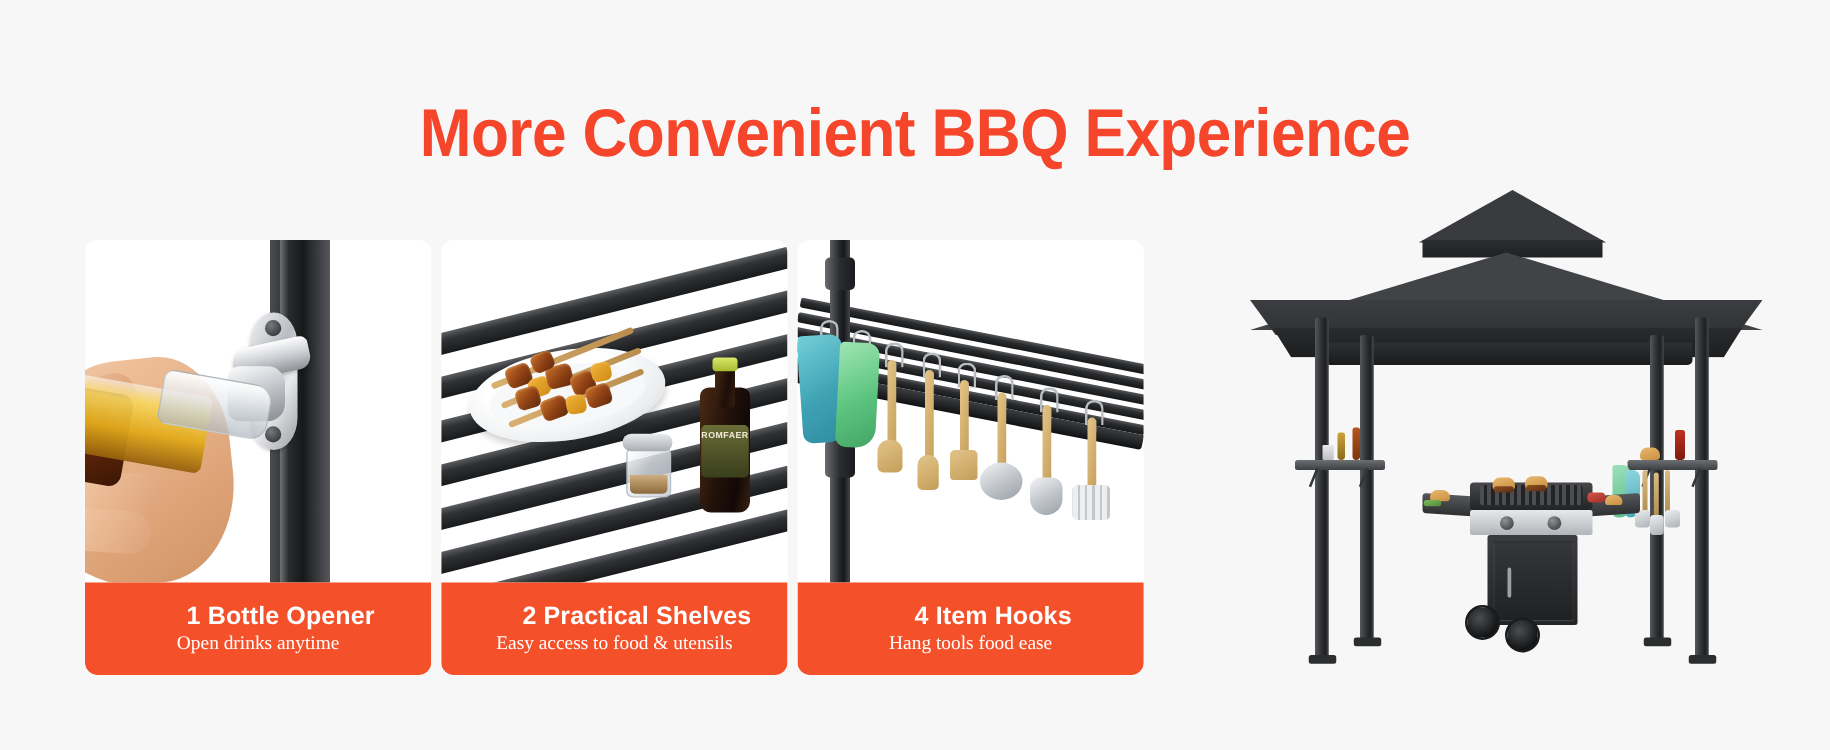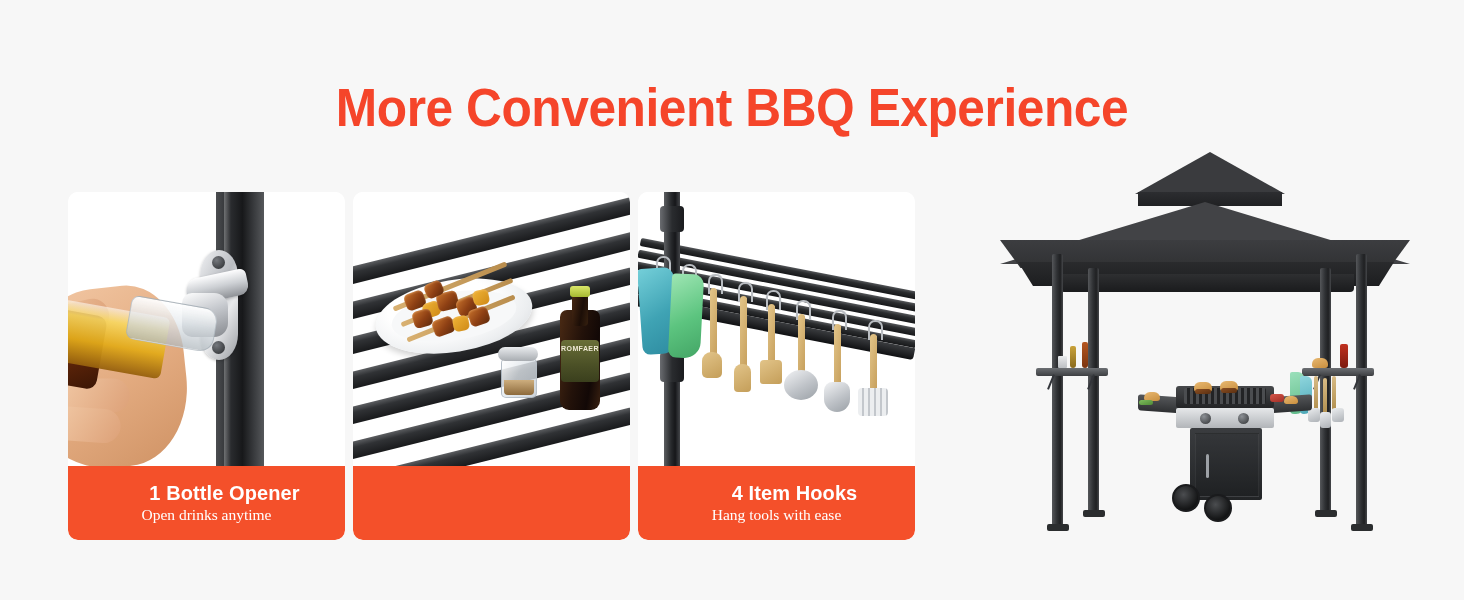--- a/index.html
+++ b/index.html
@@ -409,20 +409,22 @@
             <div class="c2-bot-body"></div>
             <div class="c2-bot-neck"></div>
             <div class="c2-bot-cap"></div>
             <div class="c2-bot-label">
               <span>ROMFAER</span>
             </div>
           </div>
         </div>
       </div>
       <div class="caption">
+        <div class="cap-title">2 Practical Shelves</div>
+        <div class="cap-sub">Easy access to food &amp; utensils</div>
       </div>
     </div>
 
     <div class="card">
       <div class="card-photo">
         <div class="art">
           <div class="c3-shelf">
             <div class="c3-slat c3-s1"></div>
             <div class="c3-slat c3-s2"></div>
             <div class="c3-slat c3-s3"></div>
@@ -461,21 +463,21 @@
 
           <div class="u-handle" style="left:196px;top:132px;height:62px;"></div>
           <div class="u-metal" style="left:186px;top:190px;width:26px;height:30px;border-radius:9px 9px 14px 14px;"></div>
 
           <div class="u-handle" style="left:232px;top:142px;height:58px;"></div>
           <div class="u-metal" style="left:220px;top:196px;width:30px;height:28px;border-radius:4px;background:repeating-linear-gradient(90deg,#eceef0 0 4px,#c3c7cc 4px 6px);"></div>
         </div>
       </div>
       <div class="caption">
         <div class="cap-title">4 Item Hooks</div>
-        <div class="cap-sub">Hang tools with ease</div>
+        <div class="cap-sub">Hang tools food ease</div>
       </div>
     </div>
   </div>
 
   <div class="hero">
 
     <div class="canopy-top"></div>
     <div class="canopy-top-band"></div>
     <div class="canopy-main"></div>
     <div class="canopy-main2"></div>

